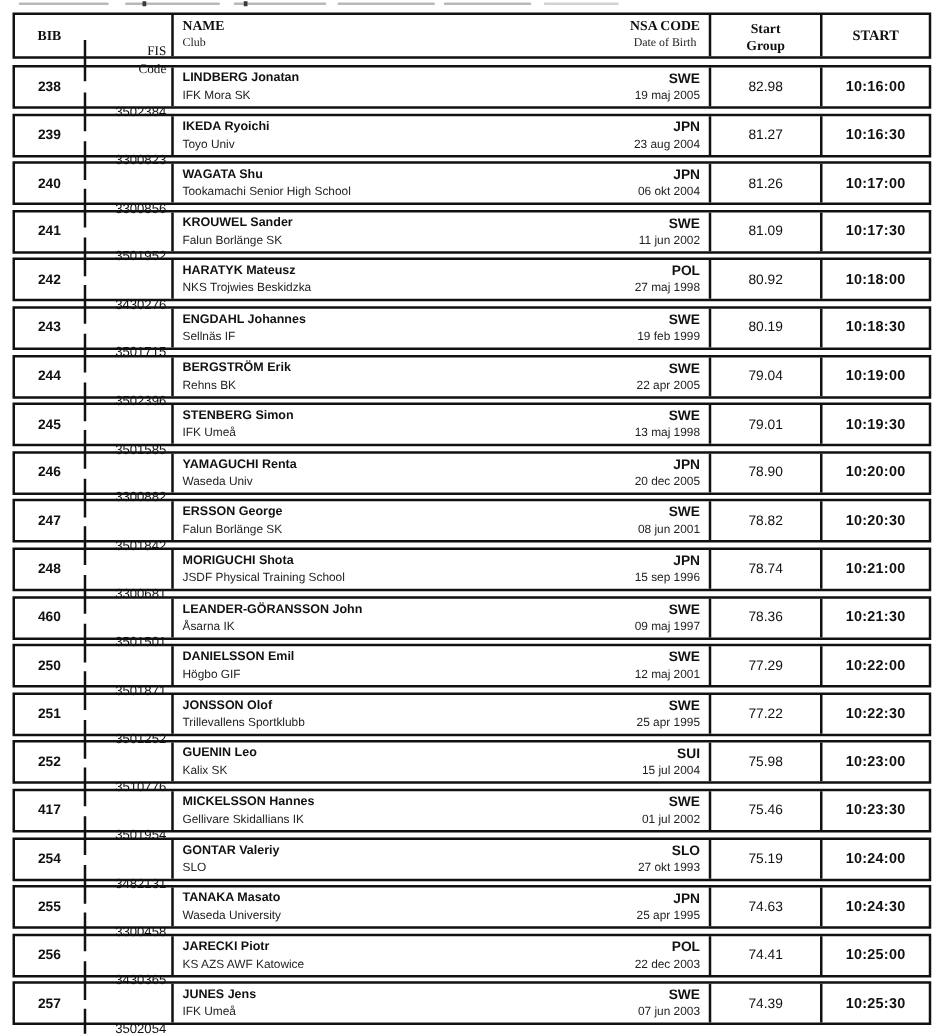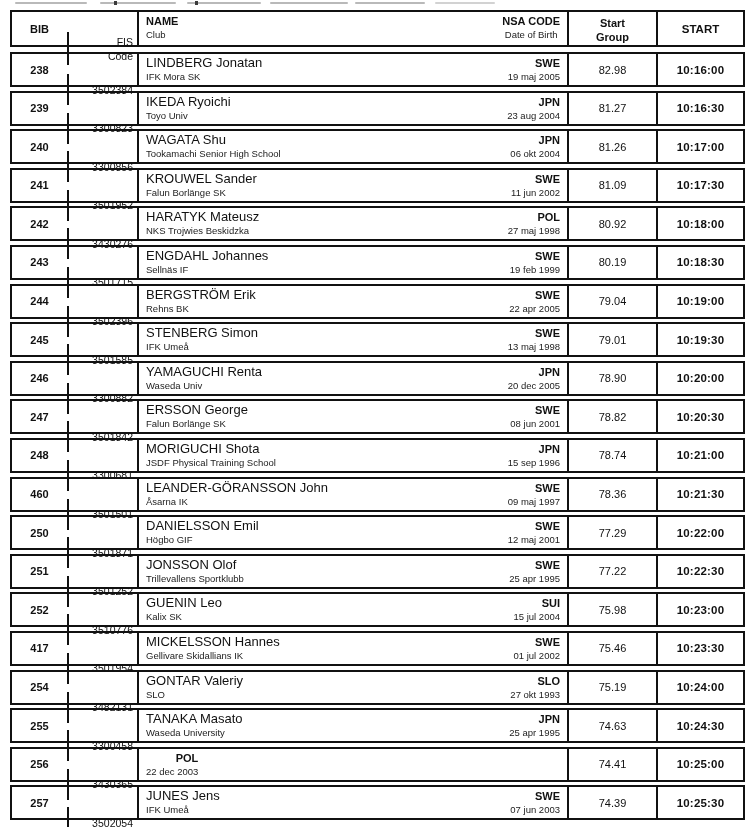--- a/index.html
+++ b/index.html
@@ -23,21 +23,21 @@
   }
 
   .tbl { position: absolute; left: 10px; top: 10px; width: 735px; }
 
   .hrow, .row {
     display: flex;
     width: 735px;
     border: 2px solid #111;
     background: #fff;
   }
-  .hrow { height: 37px; margin-bottom: 5px; }
+  .hrow { height: 37px; margin-bottom: 5px; font-family: Liberation Serif, serif; }
   .row  { height: 35px; margin-bottom: 3.6px; }
   .row:last-child { margin-bottom: 0; }
 
   .cell { height: 100%; border-left: 2px solid #111; }
   .cell:first-child { border-left: none; }
 
   .c-bib   { width: 55px;  display: flex; align-items: center; justify-content: center; }
   .c-fis   { width: 70px;  display: flex; align-items: center; justify-content: flex-end; padding-right: 4px; margin-top: 20px; }
   .c-name  { width: 430px; display: flex; justify-content: space-between; padding: 2px 7px 2px 7px; }
   .c-group { width: 89px;  display: flex; align-items: center; justify-content: center; }
@@ -51,21 +51,21 @@
   .h-name .bottom { font-size: 9.5px; color: #222; }
   .h-name .right  { text-align: center; }
   .h-group { flex-direction: column; line-height: 14px; font-weight: bold; font-size: 11px; padding-top: 2px; }
   .h-start { font-weight: bold; font-size: 11.5px; }
 
   
   .bib-num   { font-weight: bold; font-size: 11px; }
   .fis-code  { font-size: 10.5px; }
   .nc-left   { display: flex; flex-direction: column; justify-content: space-between; }
   .nc-right  { display: flex; flex-direction: column; justify-content: space-between; text-align: right; }
-  .athlete   { font-weight: normal; font-size: 13px; line-height: 14px; white-space: nowrap; }
+  .athlete   { font-weight: bold; font-size: 10px; line-height: 14px; white-space: nowrap; }
   .club      { font-size: 9.5px; line-height: 13px; color: #222; white-space: nowrap; }
   .nsa       { font-weight: bold; font-size: 11px; line-height: 14px; }
   .dob       { font-size: 9.5px; line-height: 13px; color: #222; }
   .group-val { font-size: 11px; }
   .start-val { font-weight: bold; font-size: 11.5px; letter-spacing: 0.2px; }
 </style>
 </head>
 <body>
 
 <div class="page">
@@ -562,20 +562,24 @@
   </div>
 
   <div class="row">
     <div class="cell c-bib">
       <span class="bib-num">256</span>
     </div>
     <div class="cell c-fis">
       <span class="fis-code">3430365</span>
     </div>
     <div class="cell c-name">
+      <div class="nc-left">
+        <div class="athlete">JARECKI Piotr</div>
+        <div class="club">KS AZS AWF Katowice</div>
+      </div>
       <div class="nc-right">
         <div class="nsa">POL</div>
         <div class="dob">22 dec 2003</div>
       </div>
     </div>
     <div class="cell c-group">
       <span class="group-val">74.41</span>
     </div>
     <div class="cell c-start">
       <span class="start-val">10:25:00</span>

